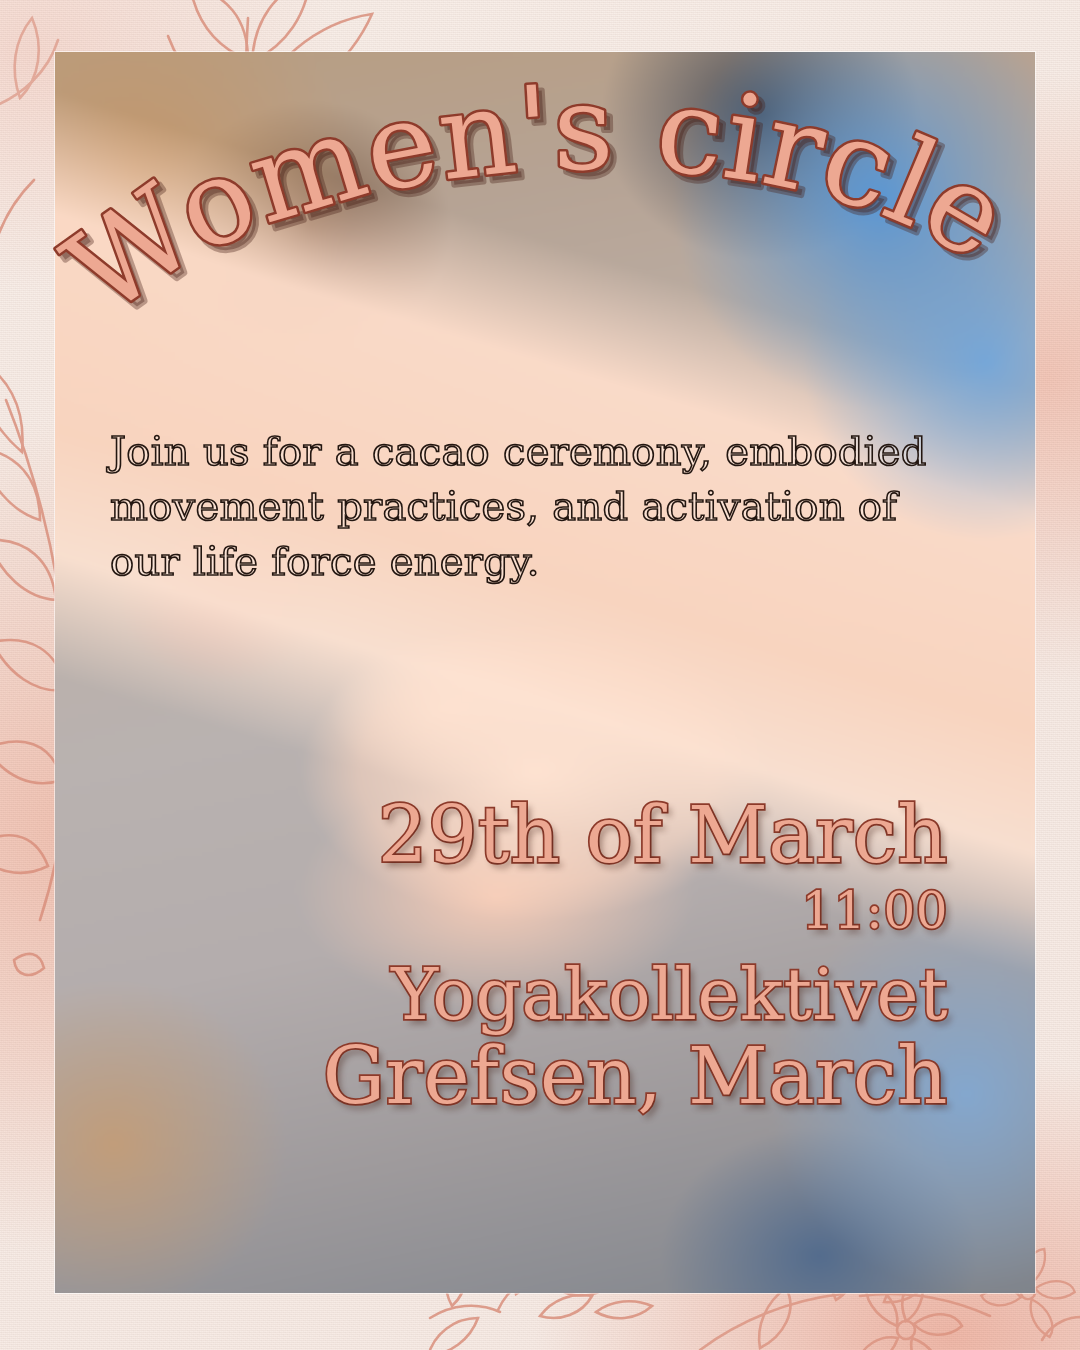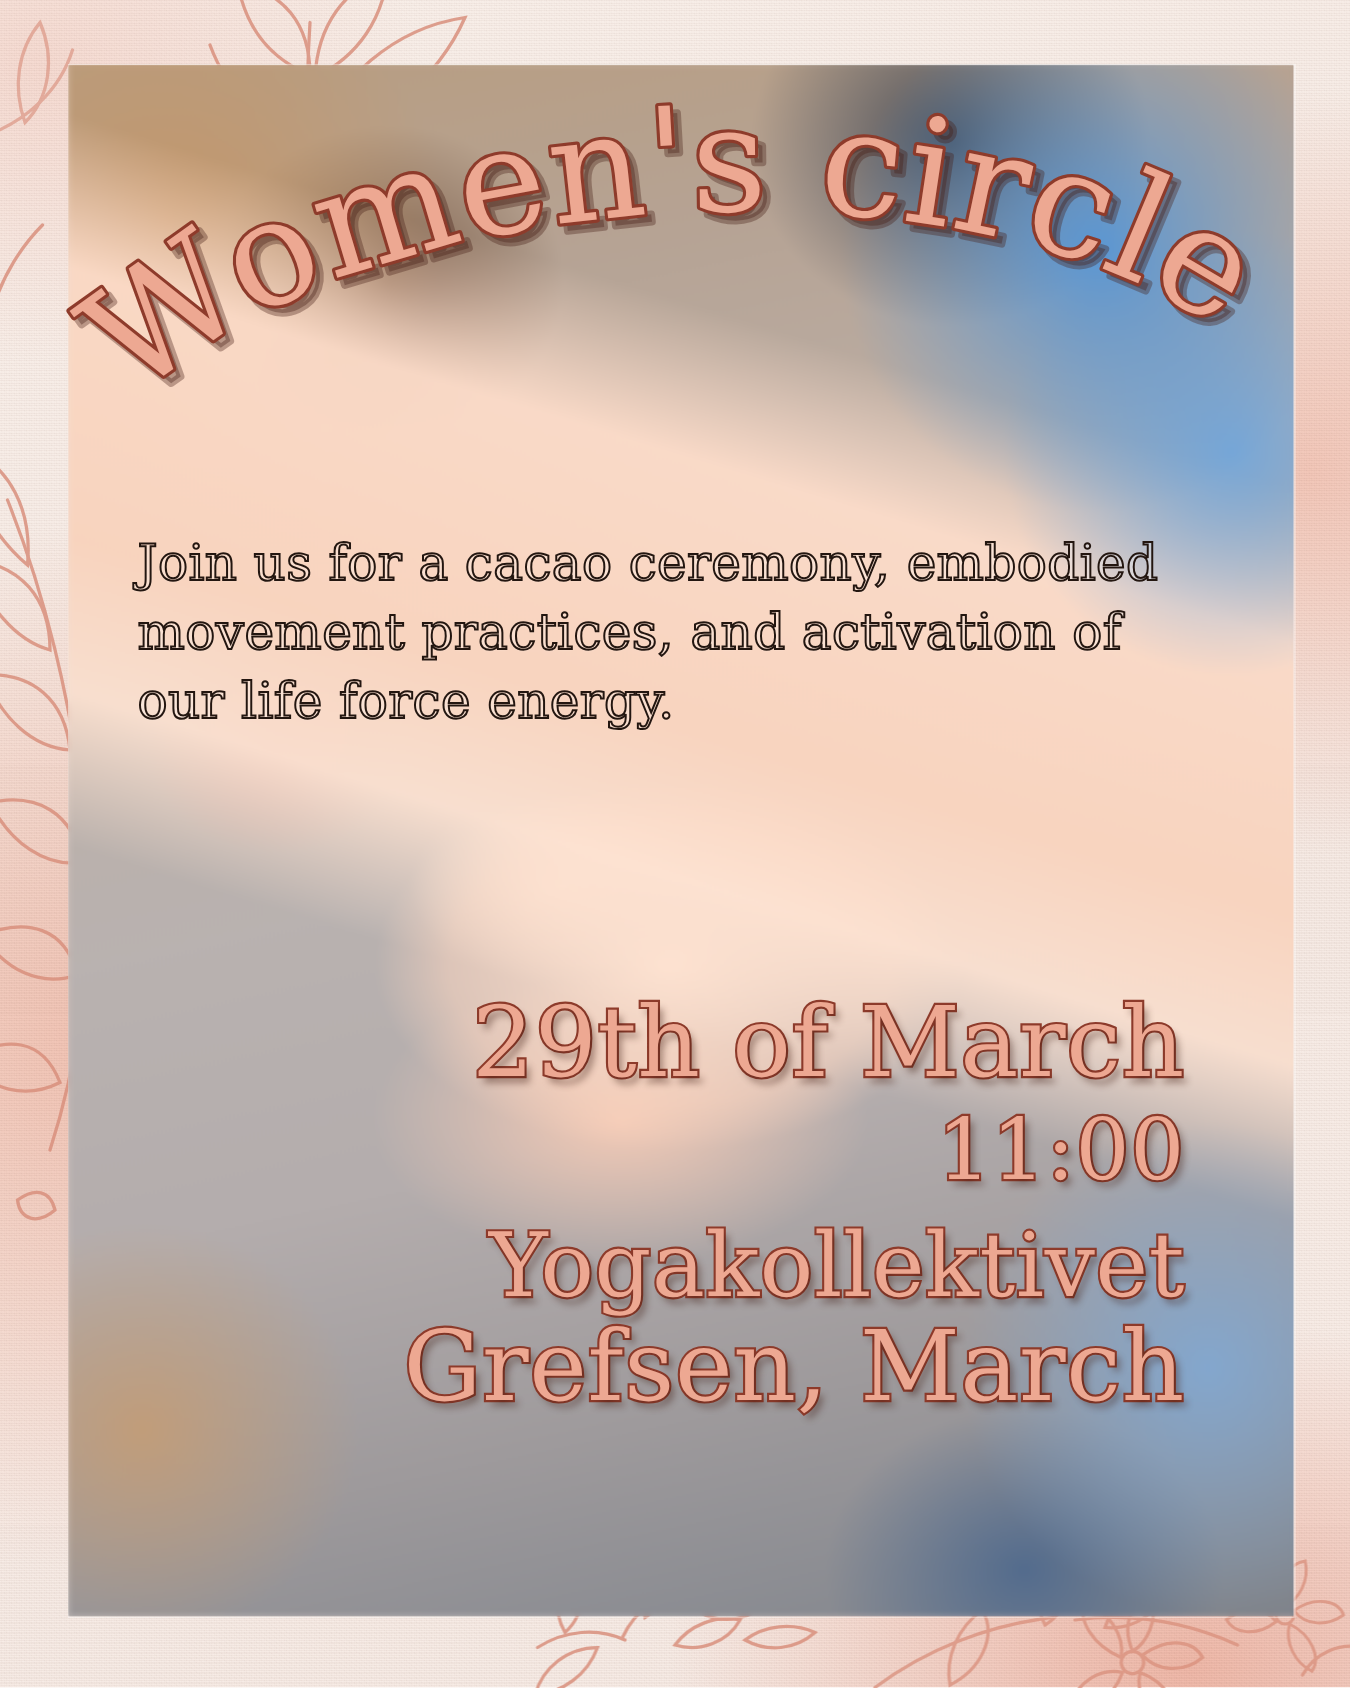--- a/index.html
+++ b/index.html
@@ -138,21 +138,21 @@
     font-family:"DejaVu Serif", serif;
     font-weight:400;
     color:#eda892;
     line-height:1.02;
     letter-spacing:.5px;
     -webkit-text-stroke:3.4px #8e3b2b;
     paint-order:stroke fill;
     text-shadow:4px 5px 6px rgba(62,26,16,.42);
   }
   .dl-date  { font-size:78px; }
-  .dl-time  { font-size:68px; margin-top:10px;padding-left:37px; }
+  .dl-time  { font-size:50px; margin-top:10px;padding-left:37px; }
   .dl-venue { font-size:71px; margin-top:22px; }
   .dl-city  { font-size:78px; margin-top:6px; }
 </style>
 </head>
 <body>
 
 <div id="poster">
 
   <div class="paper-base"></div>
   <div class="paper-grain"></div>

